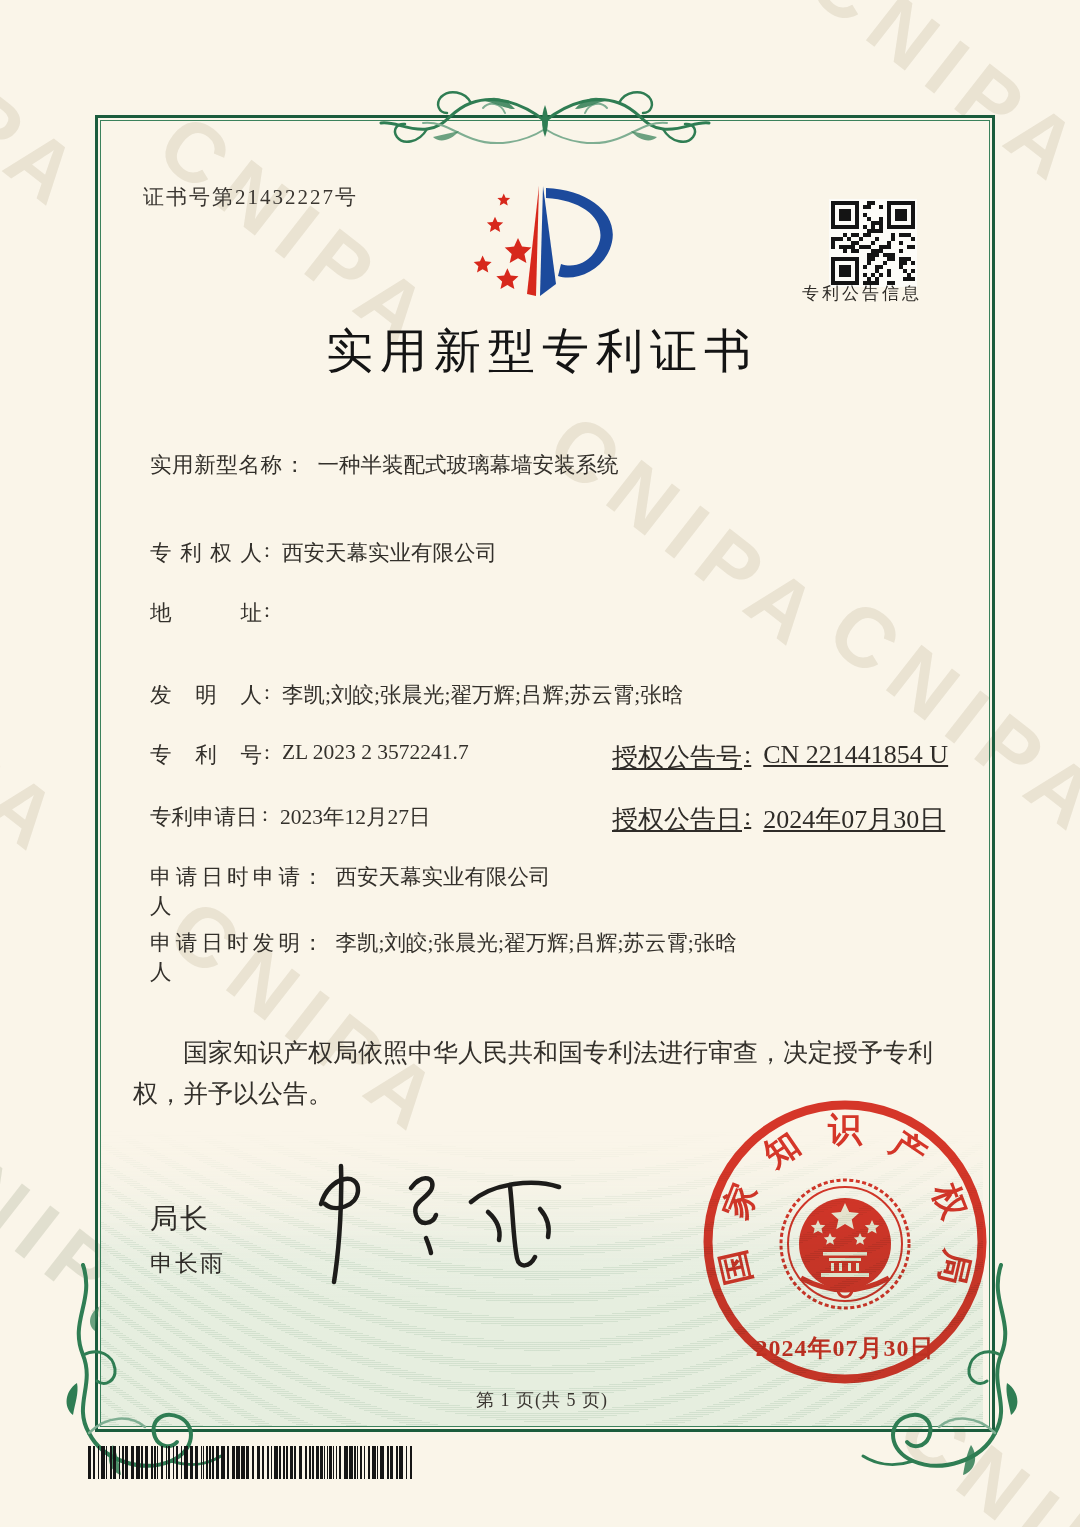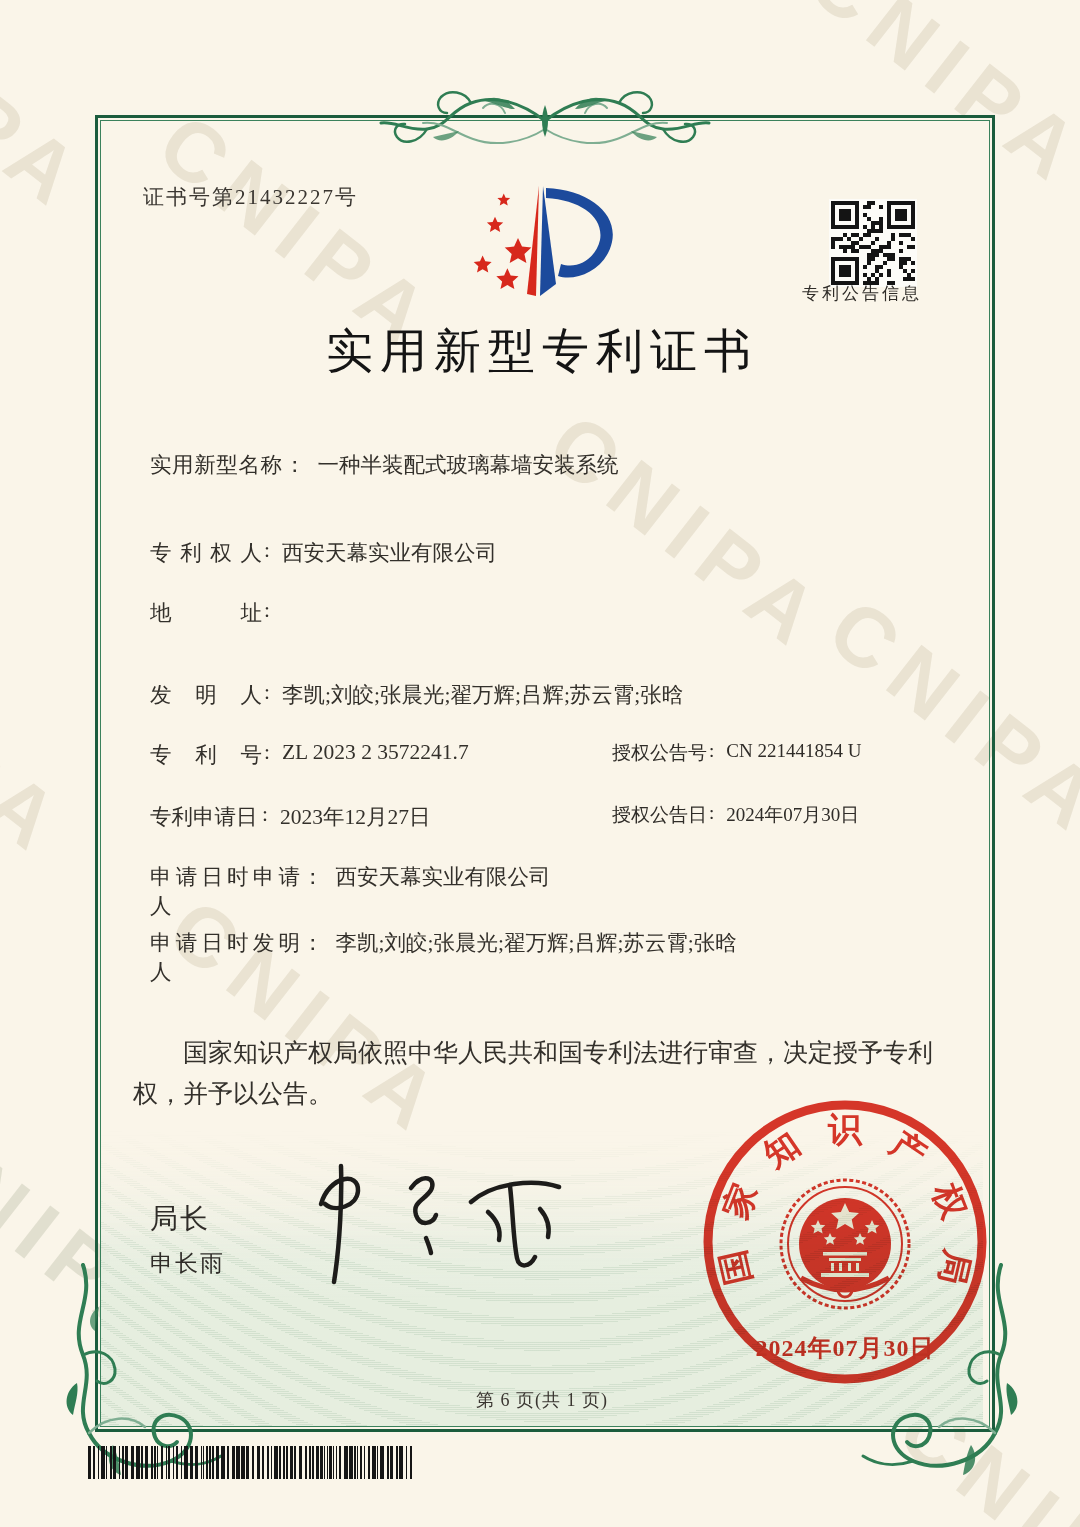--- a/index.html
+++ b/index.html
@@ -34,21 +34,21 @@
   .title{position:absolute;left:95px;top:320px;width:894px;text-align:center;
          font-size:47px;font-weight:normal;letter-spacing:7px;color:#141414;}
 
   
   .row{position:absolute;left:150px;font-size:21.5px;color:#33302b;display:flex;align-items:flex-start;}
   .f-label{display:inline-block;text-align:justify;text-align-last:justify;flex:none;}
   .w6{width:132px;} .w4{width:112px;} .w7{width:150px;text-align-last:auto;} .w5{width:110px;text-align-last:auto;}
   .colon{flex:none;padding:0 4px 0 2px;}
   .f-value{margin-left:8px;}
   .addr-val{width:606px;line-height:40px;}
-  .row-right{position:absolute;left:612px;font-size:19px;display:flex;}
+  .row-right{position:absolute;left:612px;font-size:26px;display:flex;text-decoration:underline;}
   .row-right .f-label{width:auto;}
 
   
   .statement{position:absolute;left:133px;top:1032px;width:816px;font-size:25px;line-height:41px;color:#33302b;}
   .statement .l1{text-indent:2em;}
 
   
   .director-title{position:absolute;left:150px;top:1200px;font-size:28px;letter-spacing:2px;}
   .director-name{position:absolute;left:150px;top:1248px;font-size:23px;letter-spacing:2px;}
   .signature{position:absolute;left:295px;top:1158px;}
@@ -371,21 +371,21 @@
         <rect x="151" y="169" width="3" height="8"></rect>
         <rect x="159" y="169" width="3" height="8"></rect>
         <rect x="124" y="179" width="48" height="4"></rect>
       </g>
       <path d="M104,184 Q148,208 192,184" fill="none" stroke="#d7281c" stroke-width="5"></path>
       <circle cx="148" cy="196" r="7" fill="none" stroke="#d7281c" stroke-width="3"></circle>
     </g>
     <text class="seal-date" x="148" y="262">2024年07月30日</text>
   </svg>
 
-  <div class="footer">第 6 页(共 1 页)</div>
+  <div class="footer">第 1 页(共 5 页)</div>
 
   <svg class="barcode" width="332" height="33" viewBox="0 0 332 33">
     <g id="barcode-bars" fill="#151515">
         <rect x="0" y="0" width="3" height="33"></rect>
         <rect x="5" y="0" width="2" height="33"></rect>
         <rect x="10" y="0" width="1" height="33"></rect>
         <rect x="13" y="0" width="4" height="33"></rect>
         <rect x="18" y="0" width="1" height="33"></rect>
         <rect x="22" y="0" width="2" height="33"></rect>
         <rect x="25" y="0" width="3" height="33"></rect>

